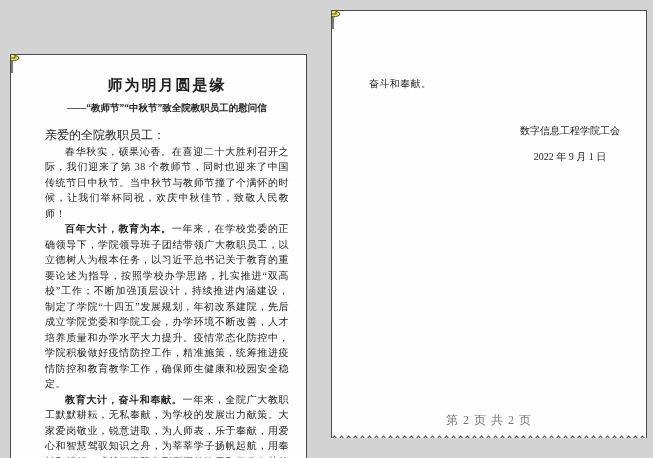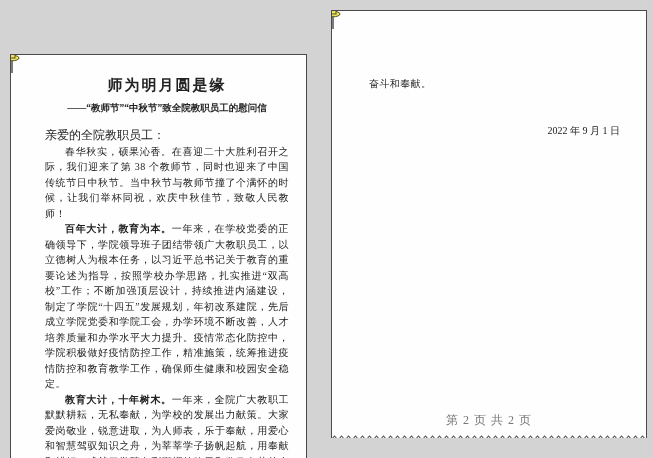--- a/index.html
+++ b/index.html
@@ -62,40 +62,41 @@
     <rect x="6" y="4" width="6" height="7" fill="#ece35e" stroke="#55511f" stroke-width="1"></rect>
     <ellipse cx="9" cy="3.6" rx="5" ry="2.4" fill="#f4ec77" stroke="#55511f" stroke-width="1"></ellipse>
   </svg>
 
   <h1 class="doc-title">师为明月圆是缘</h1>
   <div class="doc-subtitle">——“教师节”“中秋节”致全院教职员工的慰问信</div>
   <div class="salutation">亲爱的全院教职员工：</div>
 
   <p class="body-para"><span class="lead"></span><span>春华秋实，硕果沁香。在喜迎二十大胜利召开之际，我们迎来了第 38 个教师节，同时也迎来了中国传统节日中秋节。当中秋节与教师节撞了个满怀的时候，让我们举杯同祝，欢庆中秋佳节，致敬人民教师！</span></p>
   <p class="body-para"><span class="lead">百年大计，教育为本。</span><span>一年来，在学校党委的正确领导下，学院领导班子团结带领广大教职员工，以立德树人为根本任务，以习近平总书记关于教育的重要论述为指导，按照学校办学思路，扎实推进“双高校”工作；不断加强顶层设计，持续推进内涵建设，制定了学院“十四五”发展规划，年初改系建院，先后成立学院党委和学院工会，办学环境不断改善，人才培养质量和办学水平大力提升。疫情常态化防控中，学院积极做好疫情防控工作，精准施策，统筹推进疫情防控和教育教学工作，确保师生健康和校园安全稳定。</span></p>
-  <p class="body-para"><span class="lead">教育大计，十年树木。</span><span>一年来，全院广大教职工默默耕耘，无私奉献，为学校的发展出力献策。大家爱岗敬业，锐意进取，为人师表，乐于奉献，用爱心和智慧驾驭知识之舟，为莘莘学子扬帆起航，用奉献和耕耘，成就了学院色彩斑斓的昨天和欣欣向荣的今天。学院每一项成绩的取得，都凝结着大家的心血和汗水；学院每一次的发展，都镌刻着大家的</span></p>
+  <p class="body-para"><span class="lead">教育大计，奋斗和奉献。</span><span>一年来，全院广大教职工默默耕耘，无私奉献，为学校的发展出力献策。大家爱岗敬业，锐意进取，为人师表，乐于奉献，用爱心和智慧驾驭知识之舟，为莘莘学子扬帆起航，用奉献和耕耘，成就了学院色彩斑斓的昨天和欣欣向荣的今天。学院每一项成绩的取得，都凝结着大家的心血和汗水；学院每一次的发展，都镌刻着大家的</span></p>
 
   <div class="page-footer">第 1 页 共 2 页</div>
   <svg class="zigzag">
       <rect width="100%" height="6" fill="url(#zz)"></rect>
     </svg>
 </div>
 
 <div class="page page-right">
   <svg class="pushpin" viewBox="0 0 18 28">
     <line x1="9" y1="13" x2="9" y2="26" stroke="#444" stroke-width="1.4"></line>
     <ellipse cx="9" cy="11" rx="7" ry="2.8" fill="#ece35e" stroke="#55511f" stroke-width="1"></ellipse>
     <rect x="6" y="4" width="6" height="7" fill="#ece35e" stroke="#55511f" stroke-width="1"></rect>
     <ellipse cx="9" cy="3.6" rx="5" ry="2.4" fill="#f4ec77" stroke="#55511f" stroke-width="1"></ellipse>
   </svg>
 
   <p class="body-para no-indent"><span>奋斗和奉献。</span></p>
 
   <div class="sign-block">
     <div class="sign-inner">
+      <div>数字信息工程学院工会</div>
       <div>2022 年 9 月 1 日</div>
     </div>
   </div>
 
   <div class="page-footer">第 2 页 共 2 页</div>
   <svg class="zigzag">
       <rect width="100%" height="6" fill="url(#zz)"></rect>
     </svg>
 </div>
 

